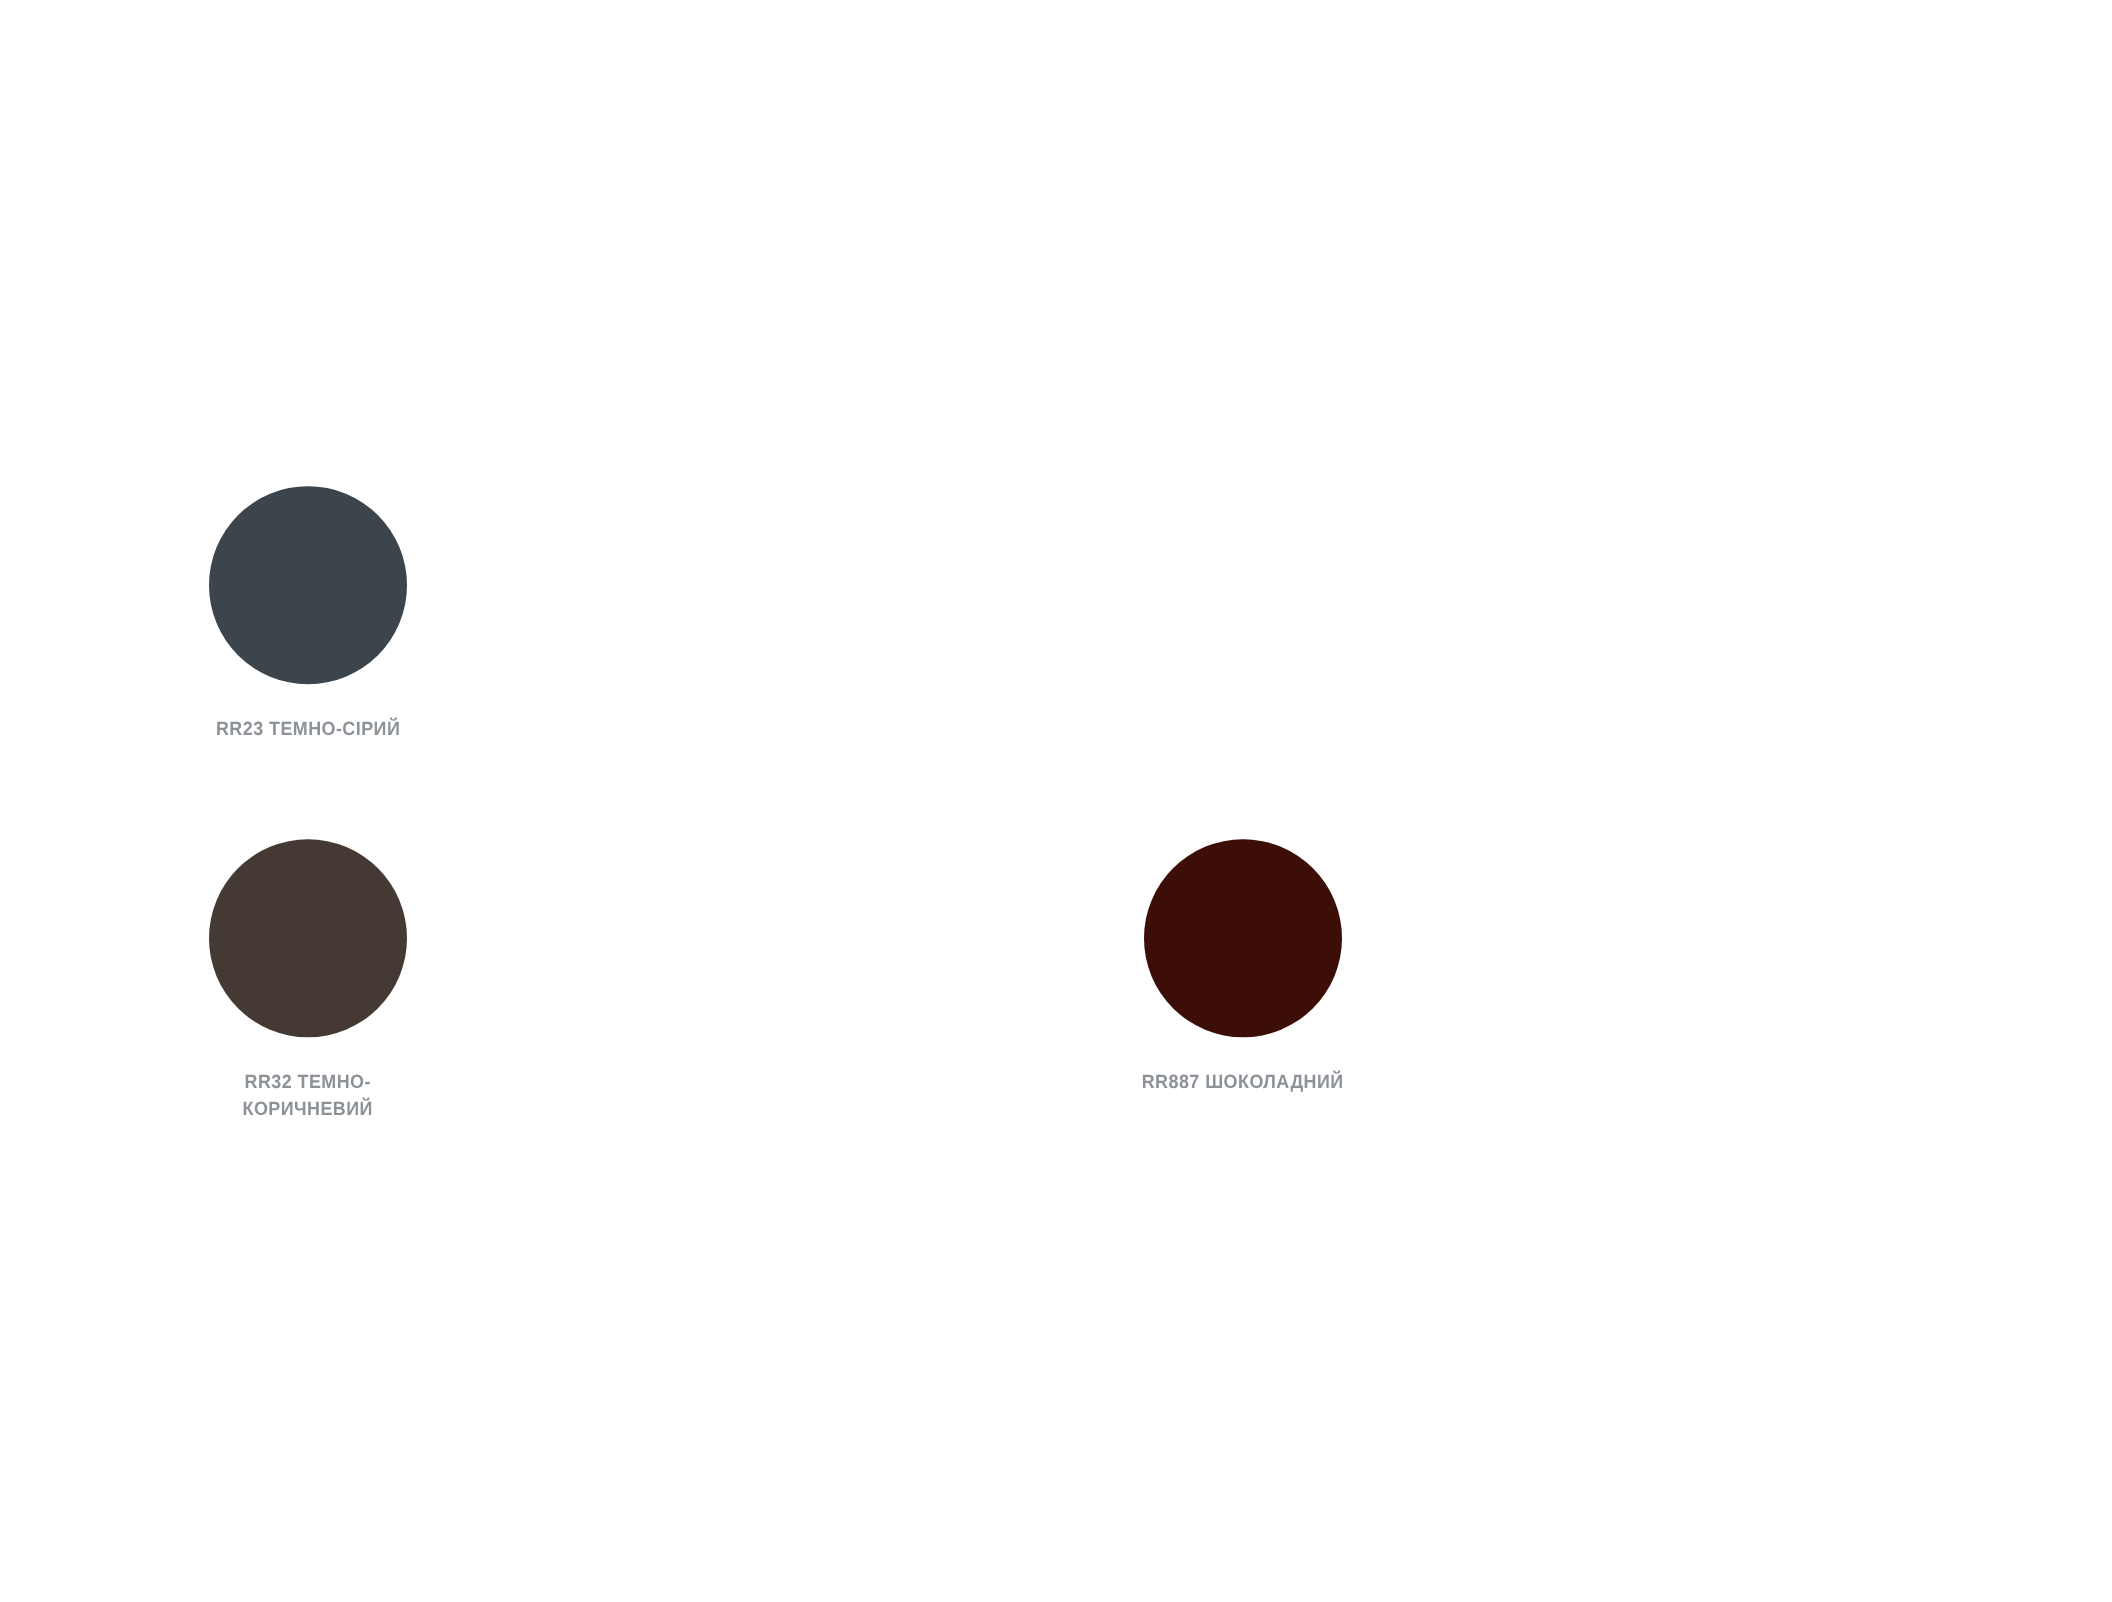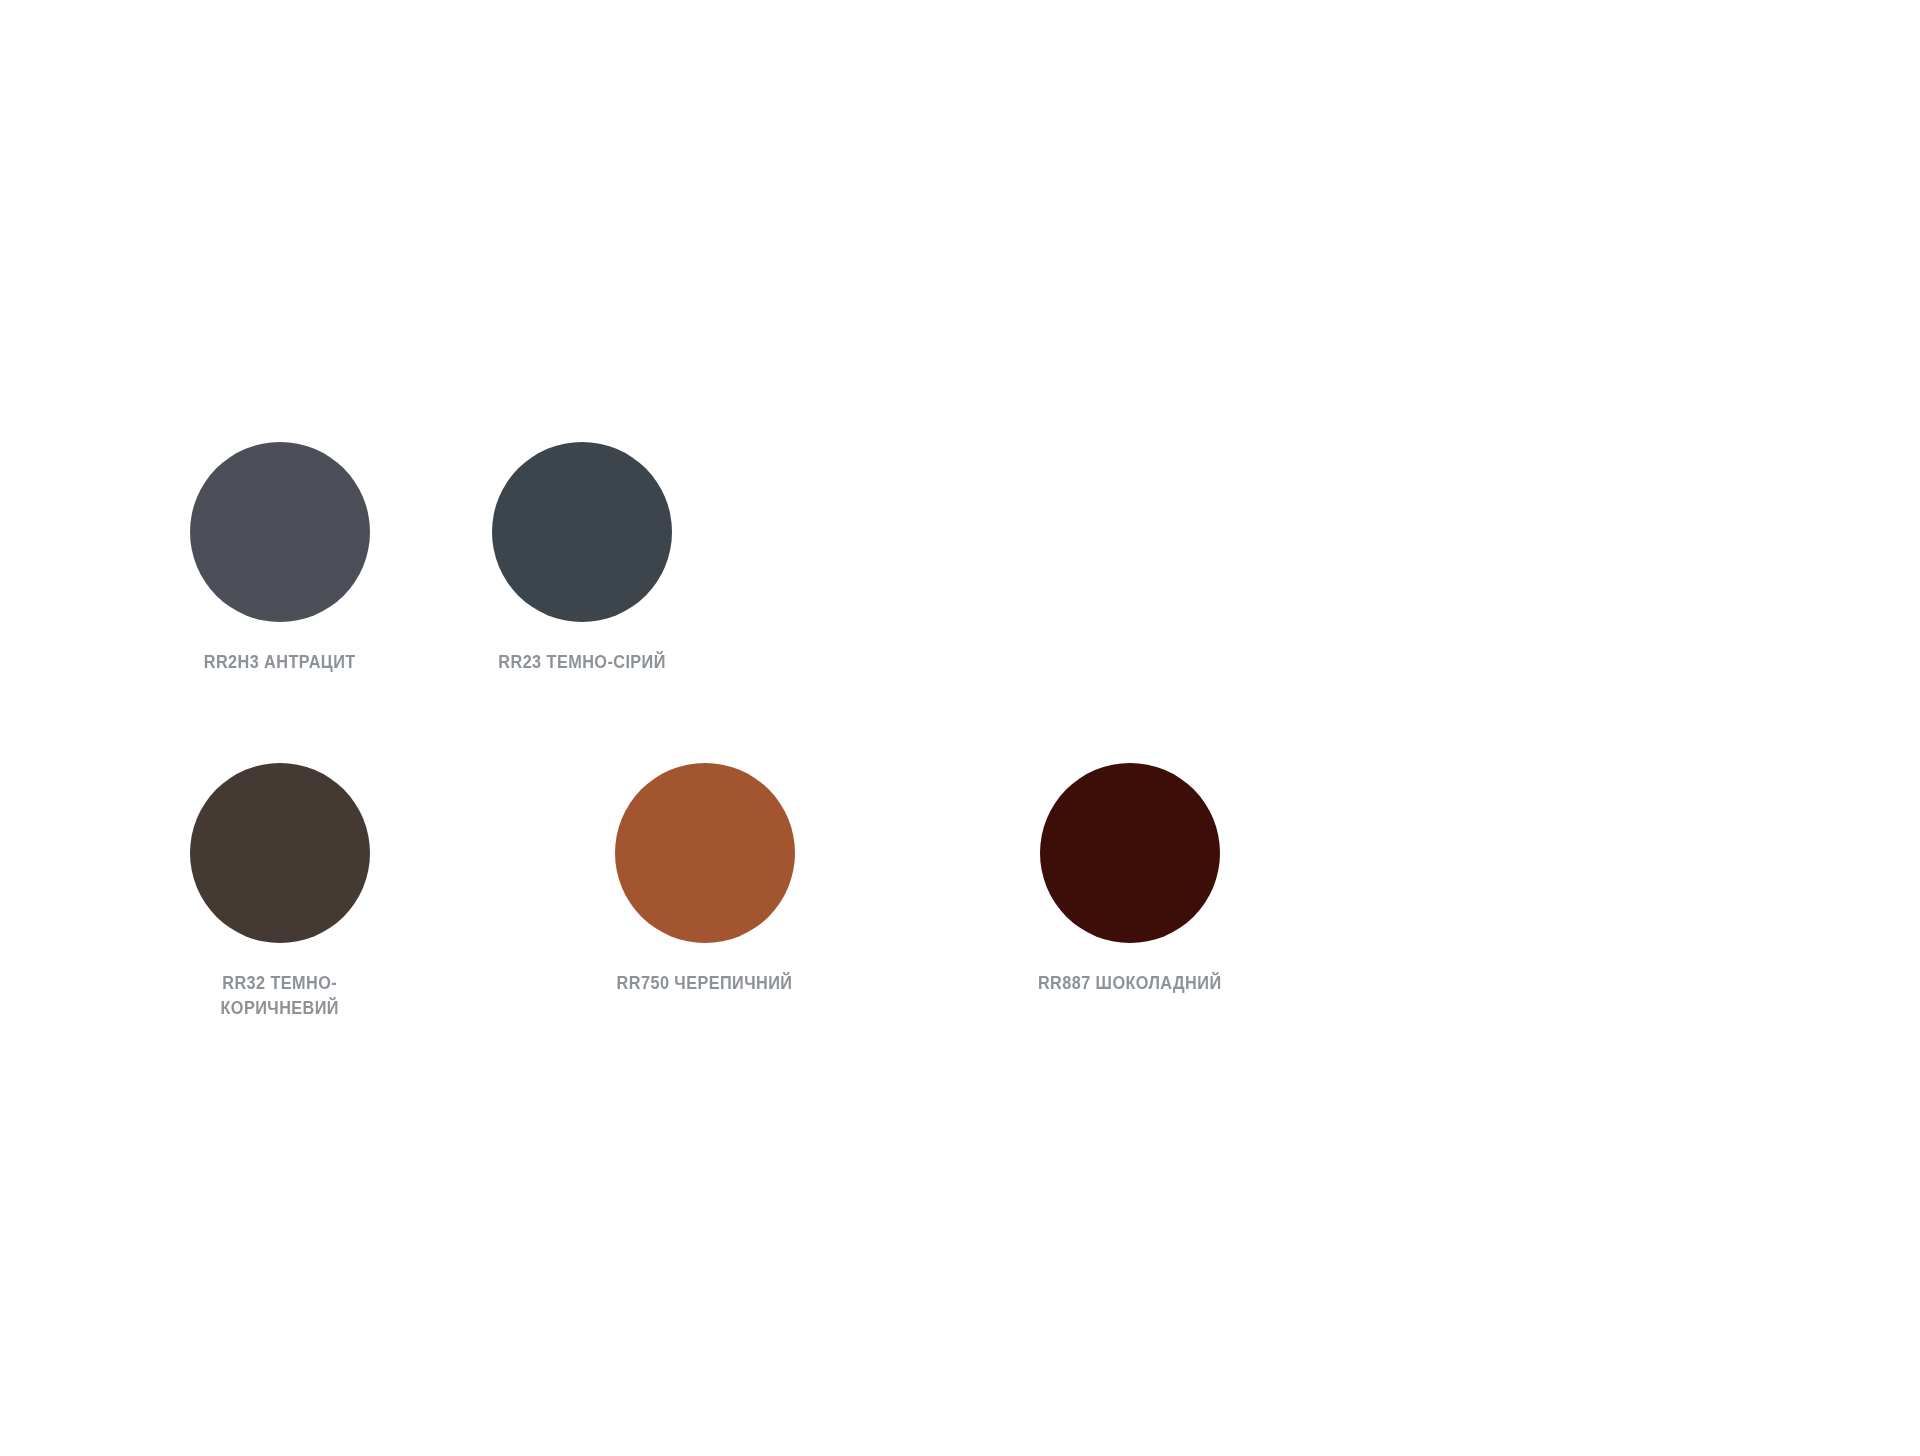--- a/index.html
+++ b/index.html
@@ -87,24 +87,20 @@
     background: #ffffff;
   }
 </style>
 </head>
 <body style="background: rgb(255, 255, 255);">
 
 <div id="swatch-board">
 
   <div class="swatch-row" id="swatch-row-1">
 
-    <div class="swatch-cell">
-      <div class="swatch-circle" style="background: rgb(76, 78, 88);"></div>
-      <div class="swatch-label" style="color: rgb(141, 146, 152);">RR2H3 АНТРАЦИТ</div>
-    </div>
 
 
 
 
     <div class="swatch-cell">
       <div class="swatch-circle" style="background: rgb(60, 68, 76);"></div>
       <div class="swatch-label" style="color: rgb(141, 146, 152);">RR23 ТЕМНО-СІРИЙ</div>
     </div>
 
 
@@ -112,24 +108,20 @@
 
   <div class="swatch-row" id="swatch-row-2">
 
     <div class="swatch-cell">
       <div class="swatch-circle" style="background: rgb(68, 58, 51);"></div>
       <div class="swatch-label" style="color: rgb(141, 146, 152);">RR32 ТЕМНО-
 КОРИЧНЕВИЙ</div>
     </div>
 
 
-    <div class="swatch-cell">
-      <div class="swatch-circle" style="background: rgb(162, 85, 47);"></div>
-      <div class="swatch-label" style="color: rgb(141, 146, 152);">RR750 ЧЕРЕПИЧНИЙ</div>
-    </div>
 
     <div class="swatch-cell">
       <div class="swatch-circle" style="background: rgb(61, 13, 8);"></div>
       <div class="swatch-label" style="color: rgb(141, 146, 152);">RR887 ШОКОЛАДНИЙ</div>
     </div>
 
   </div>
 
   <div id="caption-clip"></div>
 

